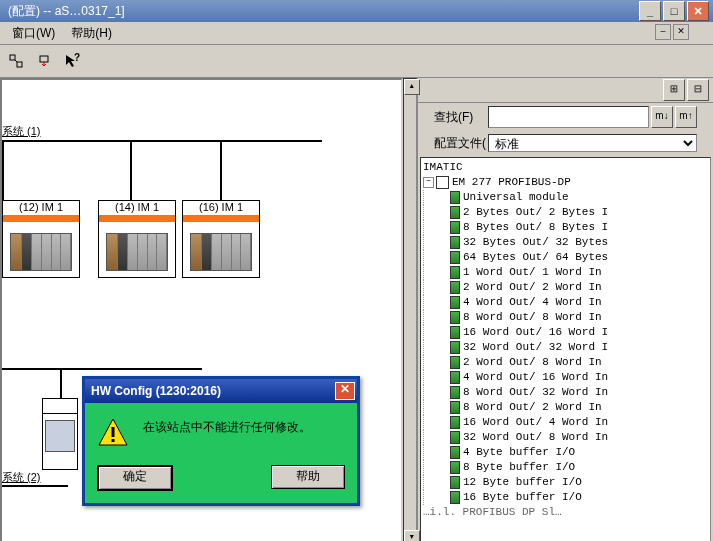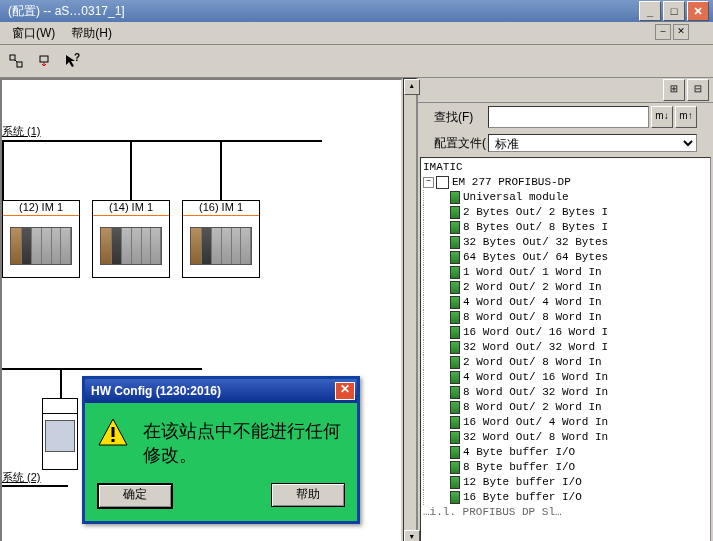--- a/index.html
+++ b/index.html
@@ -23,34 +23,34 @@
 .search-row,.profile-row{display:flex;align-items:center;padding:3px 16px;gap:2px}
 .search-row label,.profile-row label{min-width:52px}
 .input-box{flex:1;height:18px;border:1px inset #888;background:#fff;padding:1px 2px;font-size:12px}
 .small-btn{width:20px;height:20px;border:1px solid #fff;border-right-color:#555;border-bottom-color:#555;background:#d4d0c8;font-size:10px;text-align:center;line-height:18px}
 .tree-area{flex:1;background:#fff;border:1px inset #888;margin:2px;overflow:auto;font-family:"Courier New",monospace;font-size:11px;padding:2px;white-space:nowrap}
 .tree-row{height:15px;line-height:15px;display:flex;align-items:center}
 .tree-icon{display:inline-block;width:8px;height:11px;background:linear-gradient(#48b048,#2a802a);margin-right:3px;border:1px solid #333}
 .hline{position:absolute;background:#000;height:2px}
 .vline{position:absolute;background:#000;width:2px}
 .node{position:absolute;width:76px;height:76px;border:1px solid #000;background:#fff}
-.node-head{height:14px;text-align:center;font-size:11px;border-bottom:1px solid #f97316;background:#fff}
+.node-head{height:14px;text-align:center;font-size:11px;border-bottom:7px solid #f97316;background:#fff}
 .node-body{height:60px;display:flex;align-items:center;justify-content:center;position:relative}
 .rack{width:60px;height:36px;border:1px solid #555;background:#c8d0e0;display:flex}
 .slot{flex:1;border-right:1px solid #777;background:linear-gradient(#bbb,#999)}
 .slot:first-child{background:linear-gradient(#b89060,#8a6030);flex:1.2}
 .slot.dk{background:linear-gradient(#555,#333)}
 .sys-label{position:absolute;font-size:11px;text-decoration:underline}
 .dialog{position:absolute;left:80px;top:296px;width:272px;border:3px solid #1040a0;background:#22c55e;box-shadow:2px 2px 4px rgba(0,0,0,0.4)}
 .dlg-title{height:24px;background:linear-gradient(#3860c0,#0a3090);color:#fff;font-weight:bold;display:flex;align-items:center;justify-content:space-between;padding:0 2px 0 6px}
 .dlg-close{width:18px;height:16px;background:#e05030;border:1px solid #fff;color:#fff;font-weight:bold;text-align:center;line-height:13px;font-family:Arial}
 .dlg-body{padding:14px 12px 10px 12px;display:flex;gap:14px;align-items:flex-start}
 .warn-icon{width:32px;height:32px}
 .warn-icon svg{width:32px;height:32px}
-.dlg-msg{font-size:18px;padding-top:2px}
+.dlg-msg{font-size:12px;padding-top:2px}
 .dlg-btns{display:flex;justify-content:space-between;padding:6px 12px 12px 12px}
 .dlg-btn{width:72px;height:22px;border:1px solid #000;background:#d4d0c8;box-shadow:inset 1px 1px #fff,inset -1px -1px #888;text-align:center;line-height:20px;cursor:default}
 .dlg-btn.default{border:2px solid #000;line-height:18px}
 .tree-indent{display:inline-block;width:26px;border-left:1px dotted #999;height:15px}
 .minus{display:inline-block;width:9px;height:9px;border:1px solid #888;text-align:center;line-height:7px;font-size:9px;margin-right:2px;background:#fff}
 .partial-node{position:absolute;border:1px solid #000;background:#fff}
 </style>
 </head>
 <body>
 
@@ -109,21 +109,21 @@
           <div class="rack">
             <div class="slot"></div>
             <div class="slot dk"></div>
             <div class="slot"></div>
             <div class="slot"></div>
             <div class="slot"></div>
             <div class="slot"></div>
           </div>
         </div>
     </div>
-    <div class="node" style="left:90px;top:120px">
+    <div class="node" style="left:96px;top:120px">
       <div class="node-head">(14) IM 1</div>
       <div class="node-body">
           <div class="rack">
             <div class="slot"></div>
             <div class="slot dk"></div>
             <div class="slot"></div>
             <div class="slot"></div>
             <div class="slot"></div>
             <div class="slot"></div>
           </div>

